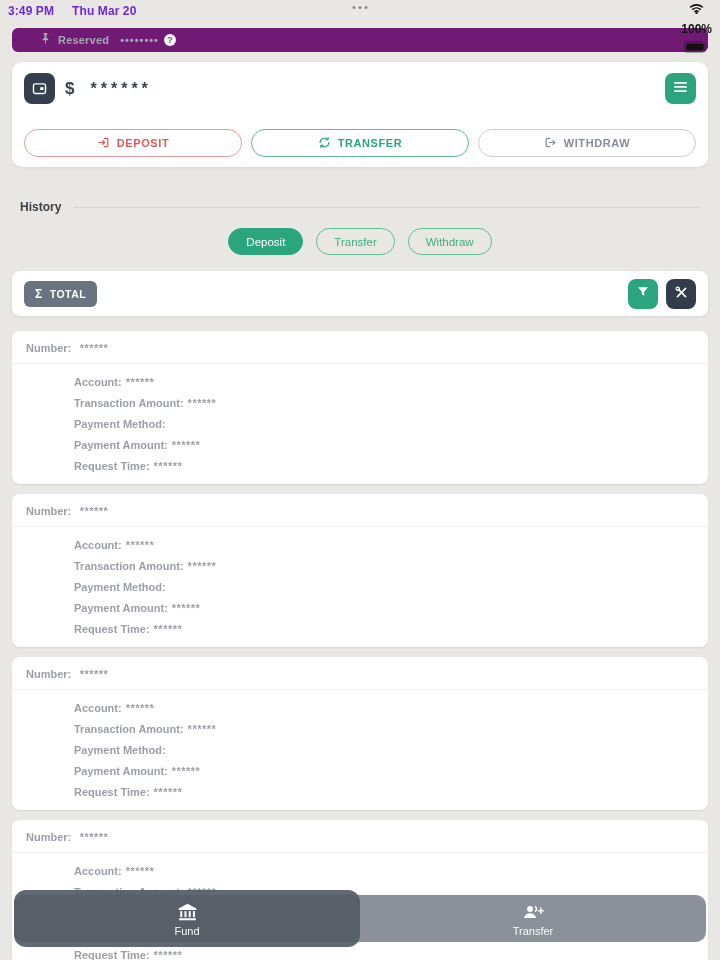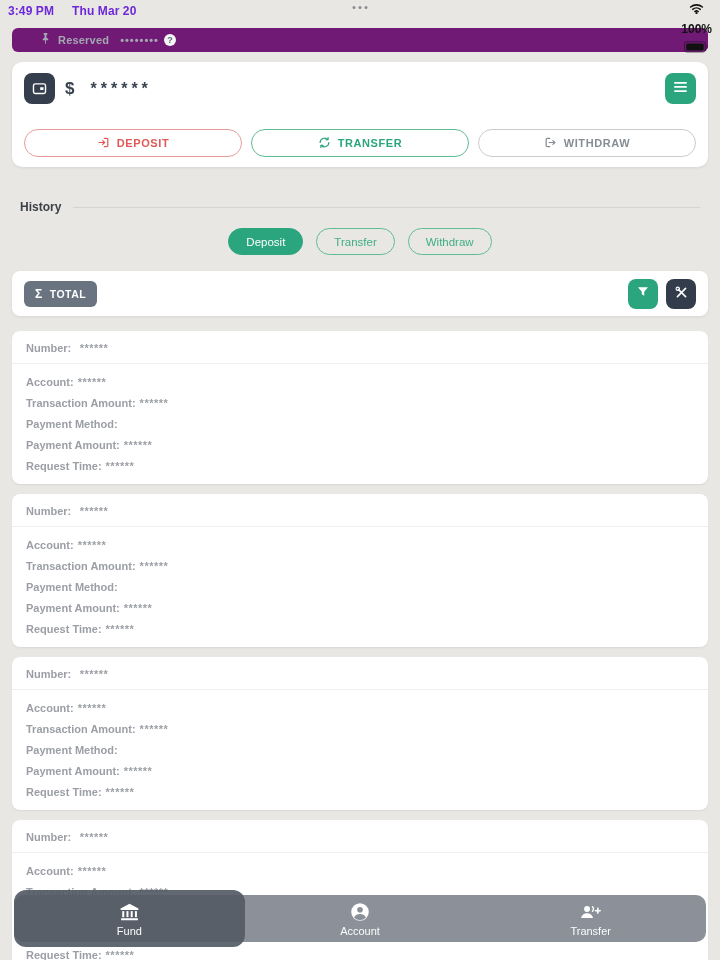--- a/index.html
+++ b/index.html
@@ -78,21 +78,21 @@
   .sq-btn { width:30px; height:30px; border-radius:8px; border:none; display:flex; align-items:center; justify-content:center; cursor:pointer; }
   .sq-filter { background:#2aa57d; }
   .sq-tools { background:#323c4a; }
   
   .tx-list { margin:15px 12px 0; }
   .tx-card {
     background:#fff; border-radius:8px; box-shadow:0 1px 2px rgba(0,0,0,.07);
     margin-bottom:10px; cursor:pointer;
   }
   .tx-head { padding:8px 14px 7px; border-bottom:1px solid #f0efee; line-height:16px; }
-  .tx-body { padding:7px 14px 8px; }
+  .tx-body { padding:7px 14px 8px;margin-left:48px; }
   .tx-row { line-height:19px; }
   .tx-label { font-size:11px; font-weight:700; color:#9b9fa5; }
   .tx-value { font-size:11px; font-weight:700; color:#9b9fa5; margin-left:4px; letter-spacing:.5px; }
   
   .tab-bar {
     position:absolute; left:14px; right:14px; top:895px; height:47px;
     background:rgba(131,137,145,.93); border-radius:10px; display:flex; align-items:stretch;
   }
   .tab-item {
     flex:1 1 0; display:flex; flex-direction:column; align-items:center; justify-content:center; gap:3px;
@@ -304,30 +304,20 @@
           <rect x="8.5" y="9.4" width="2.3" height="7"></rect>
           <rect x="13.4" y="9.4" width="2.3" height="7"></rect>
           <rect x="18.3" y="9.4" width="2.3" height="7"></rect>
           <rect x="2.2" y="17.6" width="19.6" height="2.3" rx="0.6"></rect>
         </svg>
       </span>
       <span>Fund</span>
     </div>
     <div class="tab-item">
       <span class="ticon">
-        <svg width="20" height="20" viewBox="0 0 24 24">
-          <circle cx="12" cy="12" r="10.5" fill="#fff"></circle>
-          <circle cx="12" cy="9.3" r="3.4" fill="#8a9097"></circle>
-          <path d="M12 14.4c-3.5 0-6.3 1.9-7.2 4.6a10.4 10.4 0 0 0 14.4 0c-.9-2.7-3.7-4.6-7.2-4.6z" fill="#8a9097"></path>
-        </svg>
-      </span>
-      <span>Account</span>
-    </div>
-    <div class="tab-item">
-      <span class="ticon">
         <svg width="23" height="19" viewBox="0 0 26 22" fill="#fff">
           <circle cx="9" cy="7" r="3.4"></circle>
           <path d="M2 17.5c.8-3.4 3.6-5.5 7-5.5s6.2 2.1 7 5.5z"></path>
           <path d="M15.3 4.4a3.5 3.5 0 0 1 0 5.2" stroke="#fff" stroke-width="1.7" fill="none" stroke-linecap="round"></path>
           <path d="M21.5 6.3v5.4M18.8 9h5.4" stroke="#fff" stroke-width="1.9" fill="none" stroke-linecap="round"></path>
         </svg>
       </span>
       <span>Transfer</span>
     </div>
   </div>

